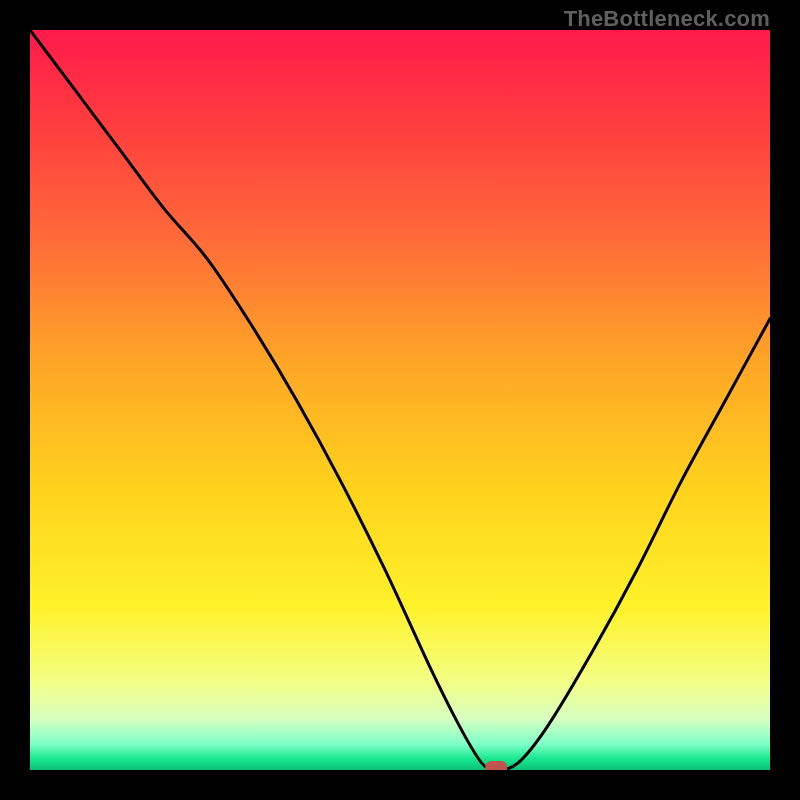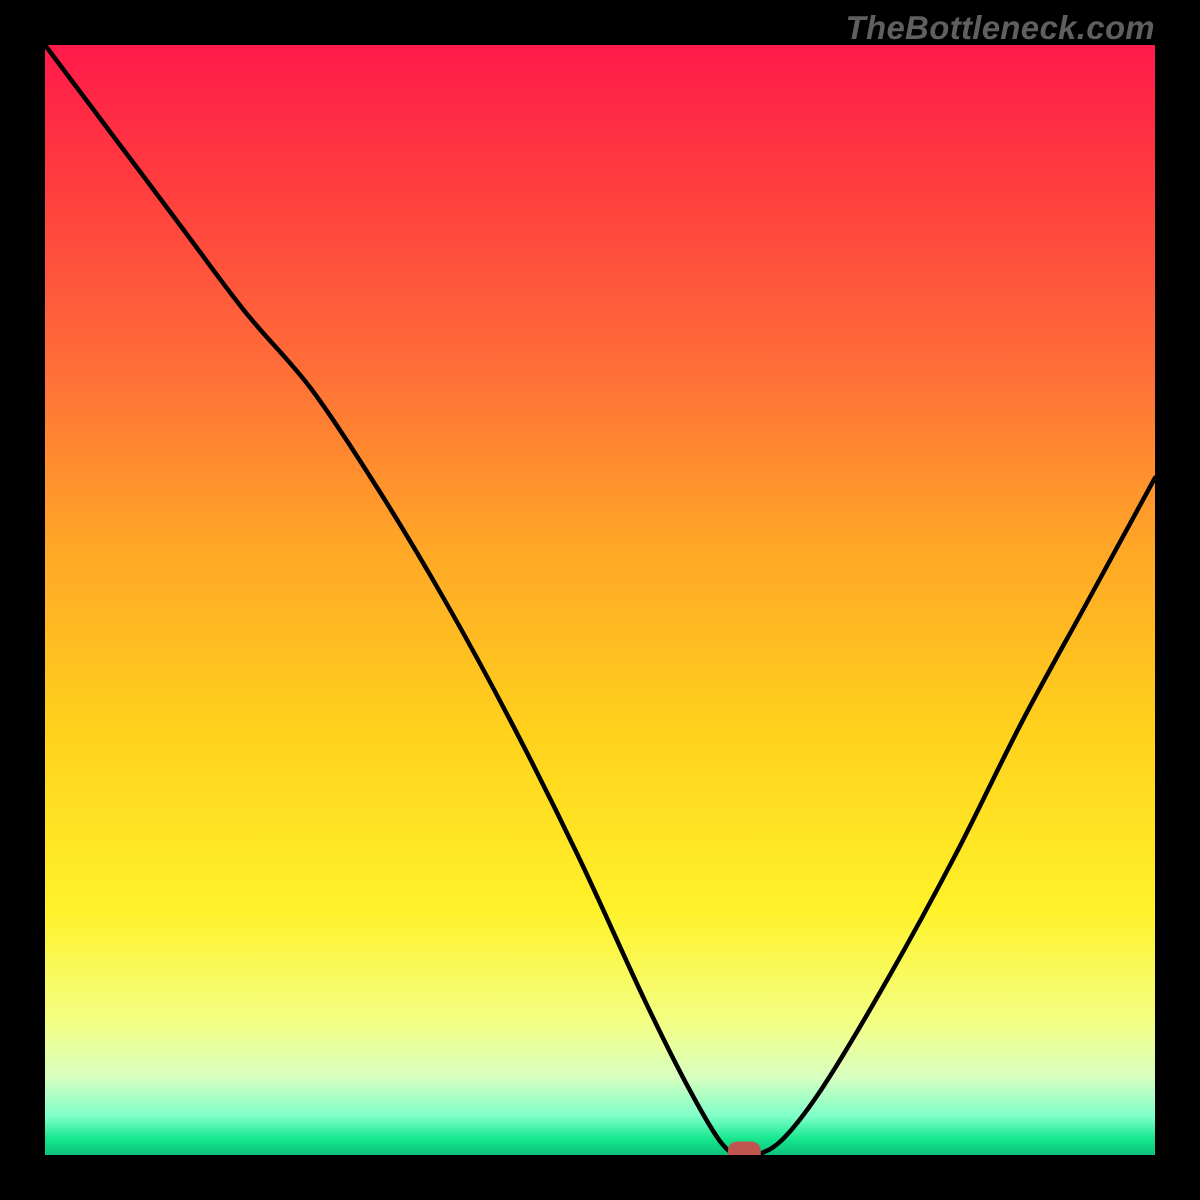--- a/index.html
+++ b/index.html
@@ -29,21 +29,20 @@
   }
   .watermark {
     position: absolute;
     top: 6px;
     right: 30px;
     color: #5f5f5f;
     font-size: 22px;
     font-weight: 600;
     letter-spacing: 0.2px;
     user-select: none;
-    font-style: italic;
   }
   svg { display: block; }
 </style>
 </head>
 <body>
 
 <div class="frame">
 
   <div class="watermark">TheBottleneck.com</div>
 

